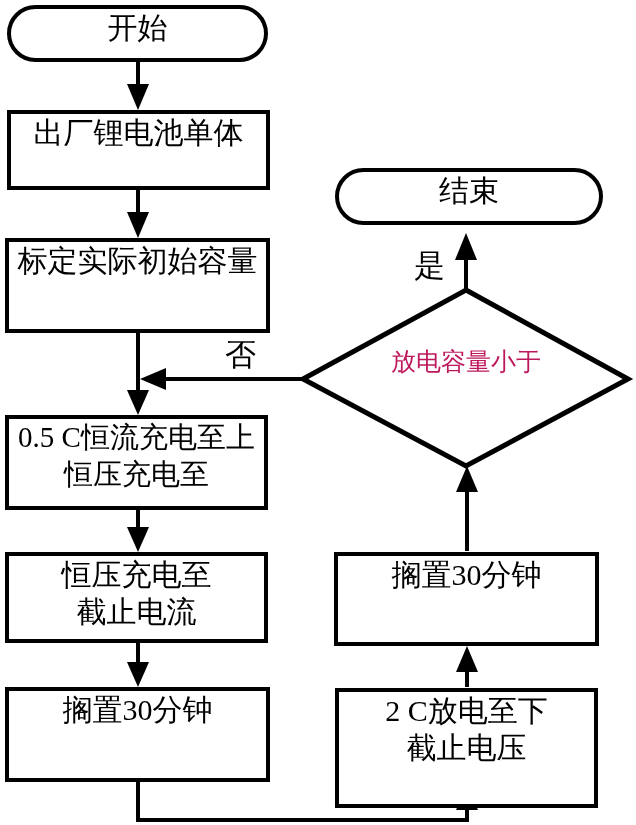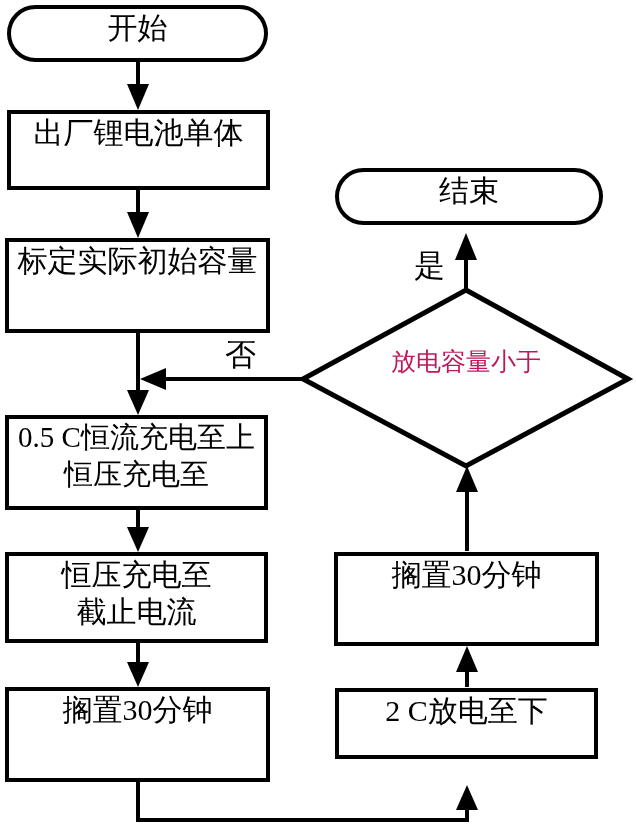--- a/index.html
+++ b/index.html
@@ -145,22 +145,23 @@
   </div>
 
   <div class="node stadium" style="left:335px; top:168px; width:268px; height:57px;">
     <span>结束</span>
   </div>
 
   <div class="node" style="left:334px; top:552px; width:265px; height:94px;">
     <span>搁置30分钟</span>
   </div>
 
-  <div class="node" style="left:335px; top:688px; width:263px; height:71px;">
+  <div class="node" style="left:335px; top:688px; width:263px; height:120px;">
     <span>2 C放电至下</span>
+    <span>截止电压</span>
   </div>
 
   <div class="diamond-text" style="left:316px; top:344px; width:300px;">
     <div>放电容量小于</div>
   </div>
 
   <div class="float-label" style="left:414px; top:250px;">是</div>
   <div class="float-label" style="left:225px; top:339px;">否</div>
 
 </div>

